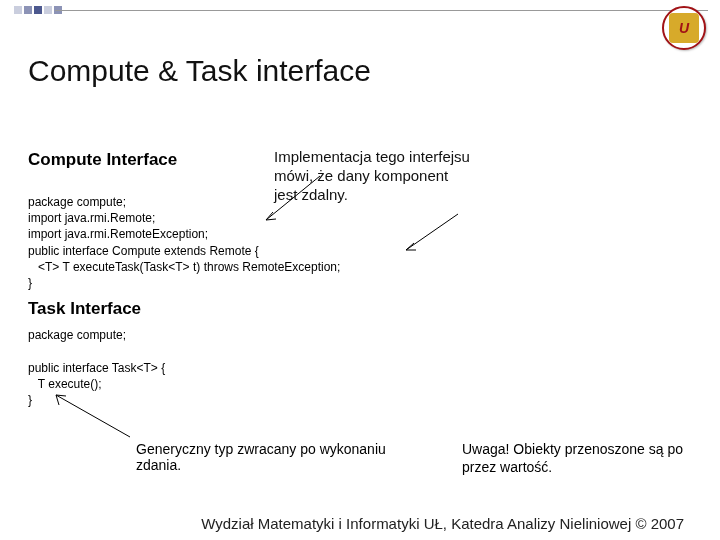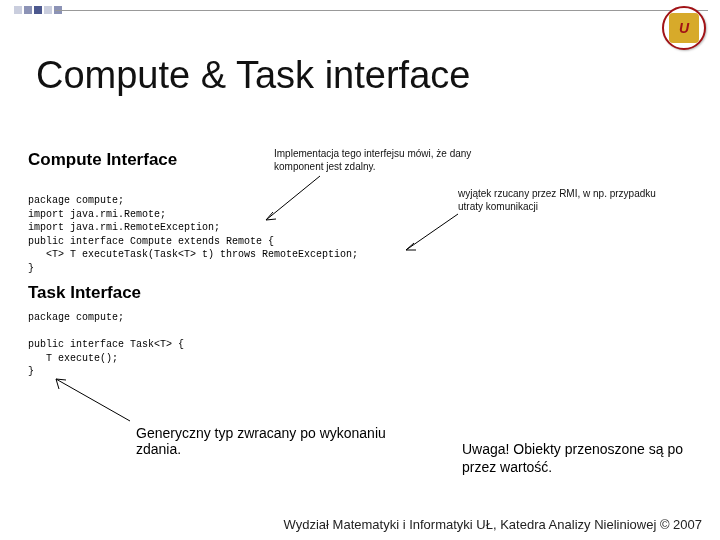--- a/index.html
+++ b/index.html
@@ -31,53 +31,53 @@
     display: flex; align-items: center; justify-content: center;
     font-weight: bold; color: #a11216; font-style: italic;
     box-shadow: 1px 1px 2px rgba(0,0,0,.25);
   }
   .logo .inner {
     width: 30px; height: 30px; background: #d7aa2a; border-radius: 4px;
     display:flex;align-items:center;justify-content:center;
     color:#a11216; font-size: 14px;
   }
   h1.title {
-    position: absolute; top: 54px; left: 36px;
-    font-size: 38px; font-weight: 400; color: #111;
+    position: absolute; top: 54px; left: 28px;
+    font-size: 30px; font-weight: 400; color: #111;
   }
   .content {
     position: absolute; top: 150px; left: 28px; right: 28px; bottom: 46px;
   }
   .sub {
     font-size: 17px; font-weight: bold; margin-bottom: 8px;
   }
   .annot {
-    font-size: 10px; color: #111; line-height: 1.25;
+    font-size: 15px; color: #111; line-height: 1.25;
     position: absolute;
   }
   .annot1 { top: -2px; left: 246px; width: 200px; }
   .annot2 { top: 38px; left: 430px; width: 210px; }
   pre.code {
-    font-family: Liberation Mono, monospace;
-    font-size: 10px; line-height: 1.35;
+    font-family: Liberation Sans, sans-serif;
+    font-size: 12px; line-height: 1.35;
     white-space: pre;
     margin-top: 24px;
   }
   .arrow { position: absolute; pointer-events: none; }
   .taskblock { position: relative; margin-top: 8px; }
   .annot3 {
     font-size: 14px; position: absolute; left: 108px; top: 142px; width: 260px;
   }
   .caution {
     position: absolute; right: 0; bottom: 18px; width: 230px;
     font-size: 14px; line-height: 1.25;
   }
   .footer {
-    position: absolute; bottom: 8px; right: 18px;
-    font-size: 13px; color: #222;
+    position: absolute; bottom: 8px; right: 36px;
+    font-size: 15px; color: #222;
   }
   svg line, svg path { stroke: #000; stroke-width: 1; fill: none; }
 </style>
 </head>
 <body>
 
 <div class="topbar">
   <div class="squares">
     <div class="sq s1"></div>
       <div class="sq s2"></div>
@@ -93,21 +93,20 @@
 </div>
 
 <h1 class="title">Compute &amp; Task interface</h1>
 
 <div class="content">
 
   <div style="position:relative;">
     <div class="sub">Compute Interface</div>
 
     <div class="annot annot1">Implementacja tego interfejsu mówi, że dany komponent jest zdalny.</div>
-    <div class="annot annot2">wyjątek rzucany przez RMI, w np. przypadku utraty komunikacji</div>
 
     <pre class="code">package compute;
 import java.rmi.Remote;
 import java.rmi.RemoteException;
 public interface Compute extends Remote {
    &lt;T&gt; T executeTask(Task&lt;T&gt; t) throws RemoteException;
 }</pre>
 
     <svg class="arrow" style="top:22px; left:232px;" width="70" height="56">
       <line x1="60" y1="4" x2="6" y2="48"></line>

